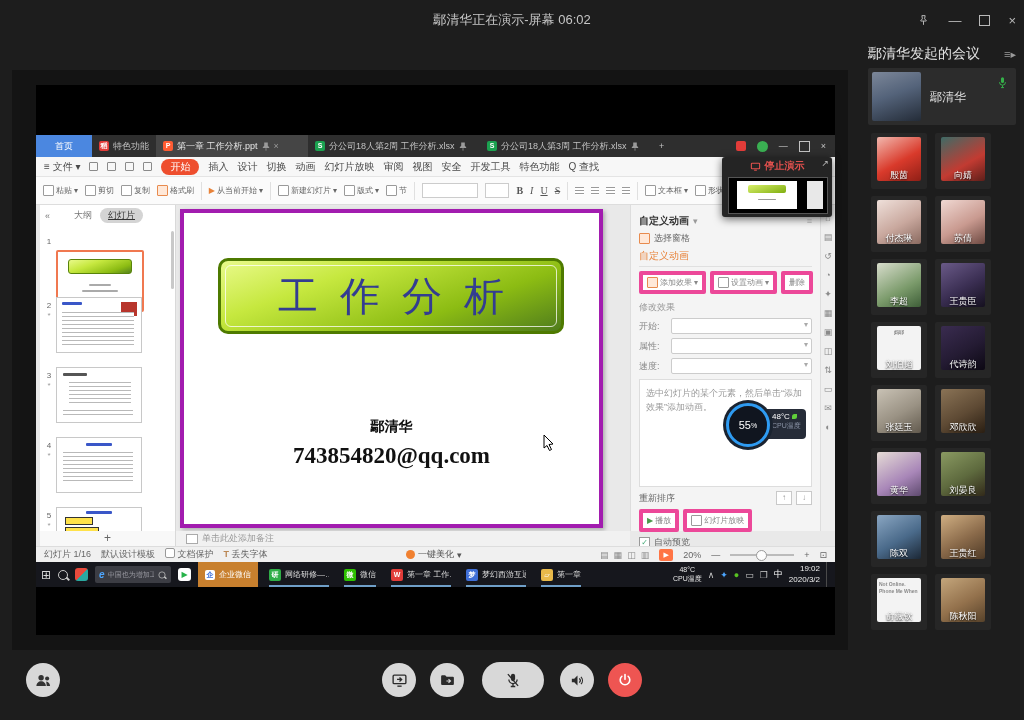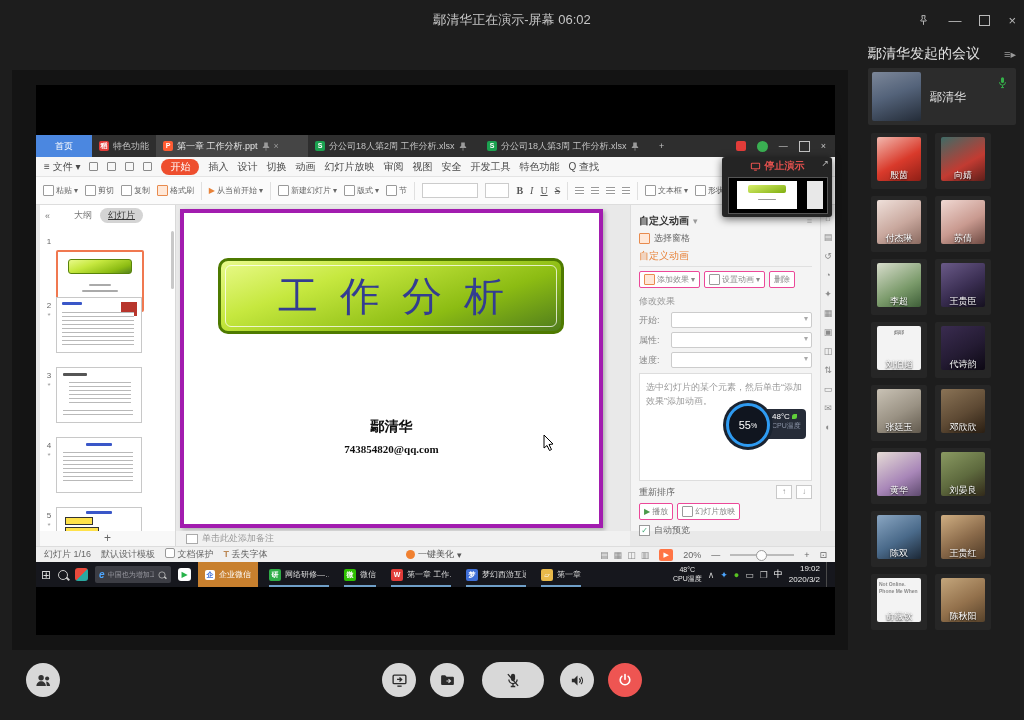--- a/index.html
+++ b/index.html
@@ -60,32 +60,32 @@
   .plus-strip{left:4px;top:396px;width:136px;height:15px;background:#f8f8f8;text-align:center;color:#666;font-size:12px;line-height:14px;border-right:1px solid #d9d9d9;box-sizing:border-box;}
   
   .canvas{left:140px;top:70px;width:454px;height:326px;background:#e9e9e9;}
   .slide{left:144px;top:74px;width:415px;height:311px;background:#fff;border:4px solid #a21caf;box-shadow:2px 2px 4px rgba(0,0,0,.25);}
   .banner{position:absolute;left:34px;top:45px;width:340px;height:70px;border:3px solid #4e7a00;border-radius:10px;
           background:linear-gradient(160deg,#e9fa8a 0%,#c6e83f 30%,#8cbc13 68%,#4f7c1c 100%);
           display:flex;align-items:center;justify-content:center;}
   .banner:after{content:"";position:absolute;inset:4px;border:1px solid rgba(255,255,255,.75);border-radius:6px;}
   .banner-title{color:#333d91;font-size:40px;letter-spacing:22px;padding-left:22px;white-space:nowrap;}
   .author{position:absolute;left:0;right:0;top:205px;text-align:center;font-size:14px;font-weight:bold;color:#111;}
-  .email{position:absolute;left:0;right:0;top:230px;text-align:center;font-size:11px;font-weight:bold;color:#111;
+  .email{position:absolute;left:0;right:0;top:230px;text-align:center;font-size:23px;font-weight:bold;color:#111;
          font-family:"Liberation Serif",serif;}
   .notes{left:140px;top:396px;width:454px;height:15px;background:#f1f1f1;display:flex;align-items:center;gap:4px;
          padding-left:10px;box-sizing:border-box;color:#999;font-size:9px;}
   .noteico{width:10px;height:8px;border:1px solid #aaa;background:#fff;}
   
   .anim{left:594px;top:70px;width:190px;height:326px;background:#f4f4f4;border-left:1px solid #ddd;box-sizing:border-box;
         padding:5px 8px;font-size:9px;color:#666;}
   .arow{display:flex;align-items:center;gap:4px;margin-top:4px;}
   .atitle{font-size:10px;color:#333;font-weight:bold;}
   .aorange{color:#e8833a;font-size:10px;border-bottom:1px solid #e0e0e0;padding:4px 0 3px;}
-  .abtn{border:1px solid #ec4899;background:#fff;color:#888;padding:2px 4px;font-size:8px;border-radius:2px;white-space:nowrap;display:flex;gap:2px;align-items:center;}
+  .abtn{border:4px solid #ec4899;background:#fff;color:#888;padding:2px 4px;font-size:8px;border-radius:2px;white-space:nowrap;display:flex;gap:2px;align-items:center;}
   .sel{flex:1;height:14px;background:#fff;border:1px solid #ccc;border-radius:2px;position:relative;}
   .sel span{position:absolute;right:3px;top:1px;color:#aaa;font-size:8px;}
   .hintbox{margin-top:5px;height:108px;background:#fff;border:1px solid #ddd;padding:6px;box-sizing:border-box;
            color:#9a9a9a;line-height:1.6;}
   .minibtn{border:1px solid #c9c9c9;background:#fff;width:14px;height:12px;text-align:center;line-height:11px;color:#999;font-size:8px;}
   .chk{width:9px;height:9px;border:1px solid #999;background:#fff;color:#4a7;font-size:8px;line-height:9px;text-align:center;}
   
   .strip{left:784px;top:70px;width:15px;height:326px;background:#efefef;border-left:1px solid #ddd;box-sizing:border-box;
          display:flex;flex-direction:column;align-items:center;gap:9px;padding-top:8px;color:#8a8a8a;font-size:9px;}
   

